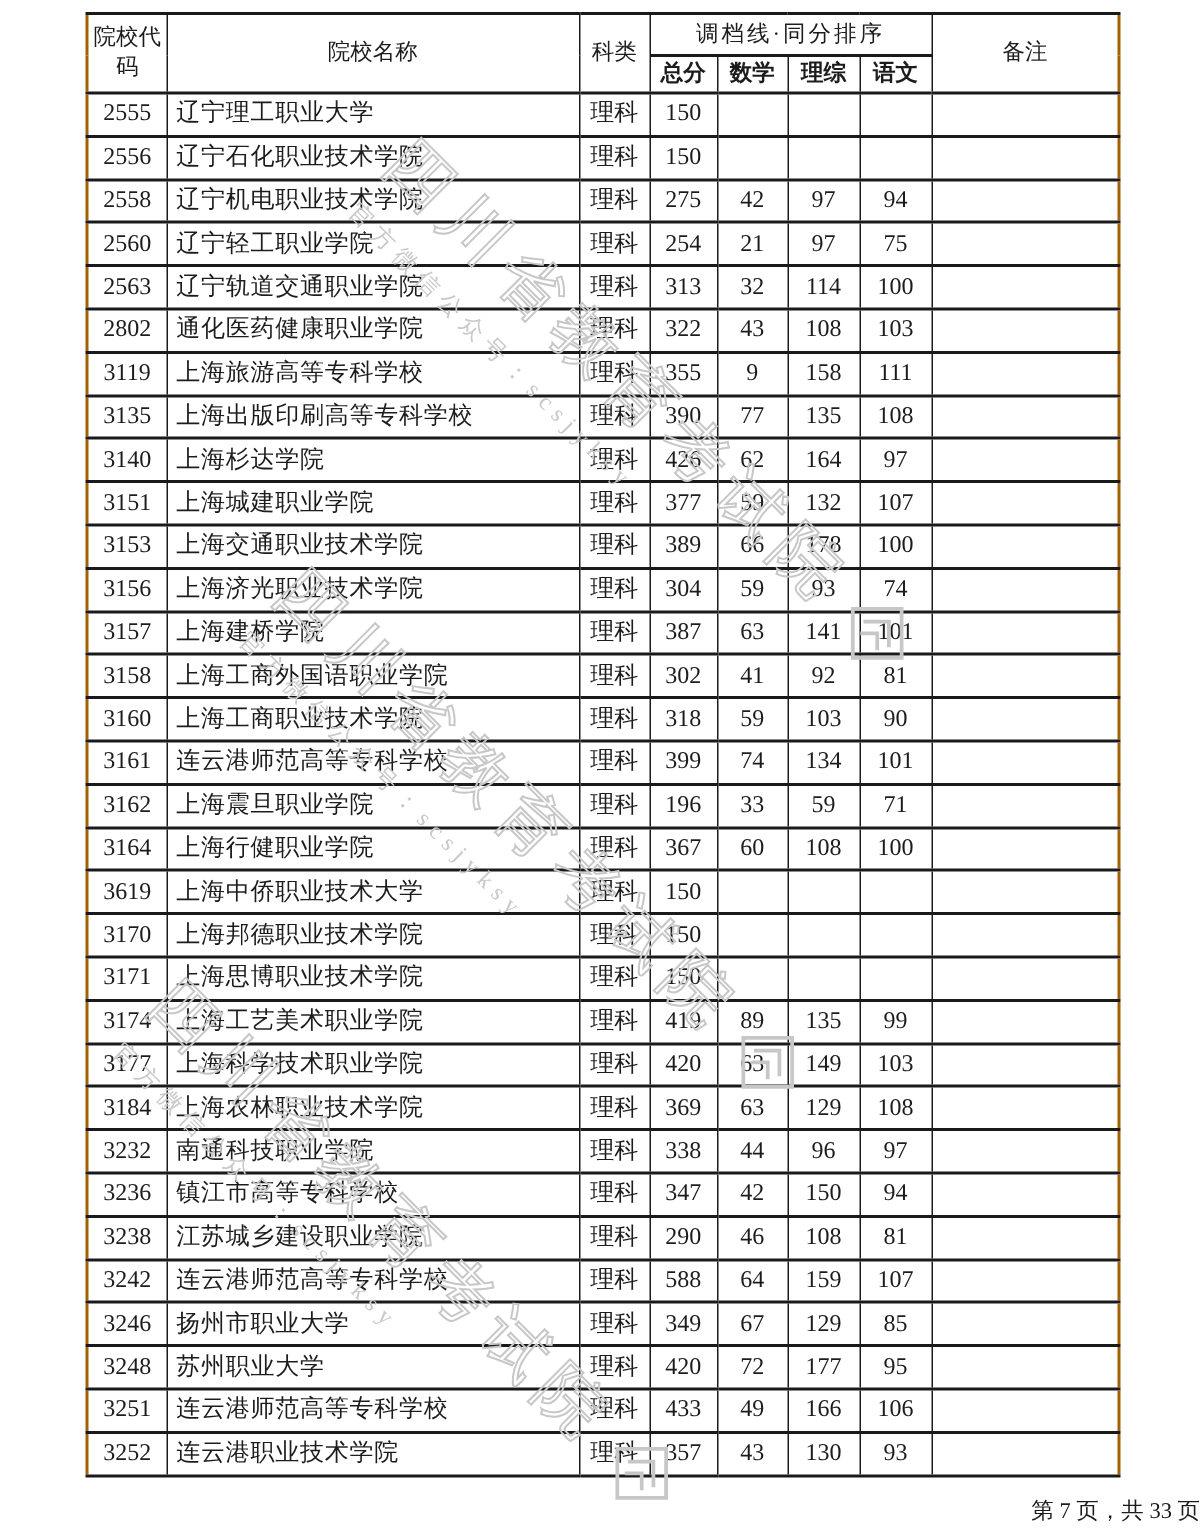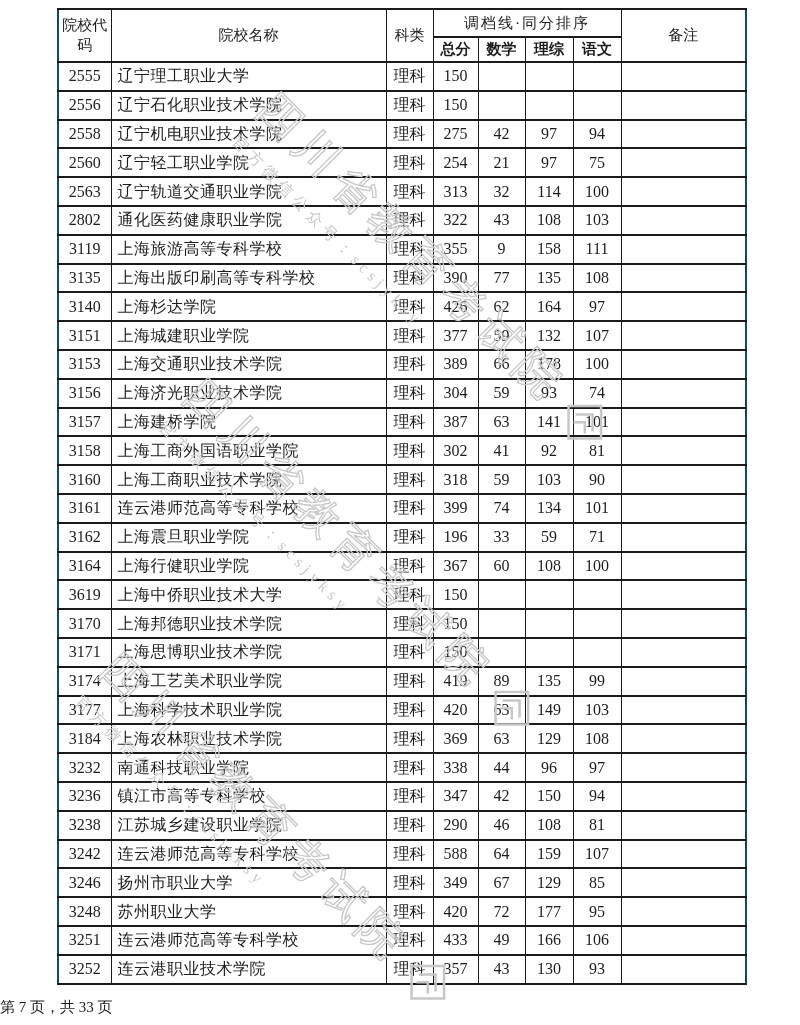--- a/index.html
+++ b/index.html
@@ -25,21 +25,21 @@
     border:1px solid #1a1a1a;
     border-top-width:2px;
     border-bottom-width:2px;
     font-weight:normal;
     color:#1c1c1c;
     text-align:center;
     padding:0;
     overflow:hidden;
     line-height:1.25;
   }
-  table.score-table { border:2px solid #0c4a6e; }
+  table.score-table { border:2px solid #a16207; }
   .score-table thead th { font-size:15px; }
   .score-table thead tr.h1 th { height:26px; }
   .score-table thead tr.h2 th { height:23px;font-weight:bold; }
   .score-table tbody td { height:26.8px; font-size:16px; }
   .score-table td.c-name { text-align:left; padding-left:6px; letter-spacing:0.5px; }
   th.h-group { letter-spacing:2px; }
   th.h-code { line-height:1.3; }
 
   
   .wm {
@@ -61,21 +61,21 @@
     color:#c9c9c9;
     white-space:nowrap;
   }
   #wm1 { left:285px; top:80px; }
   #wm2 { left:212px; top:366px; }
   #wm3 { left:128px; top:640px; }
 
   
   .footer {
     position:absolute; left:0; top:998px; width:100%;
-    text-align:left;
+    text-align:right;
     font-size:15px; color:#1c1c1c;
     z-index:1;
   }
 </style>
 </head>
 <body>
 
 <div class="sheet">
 
   <div class="wm" id="wm1">

